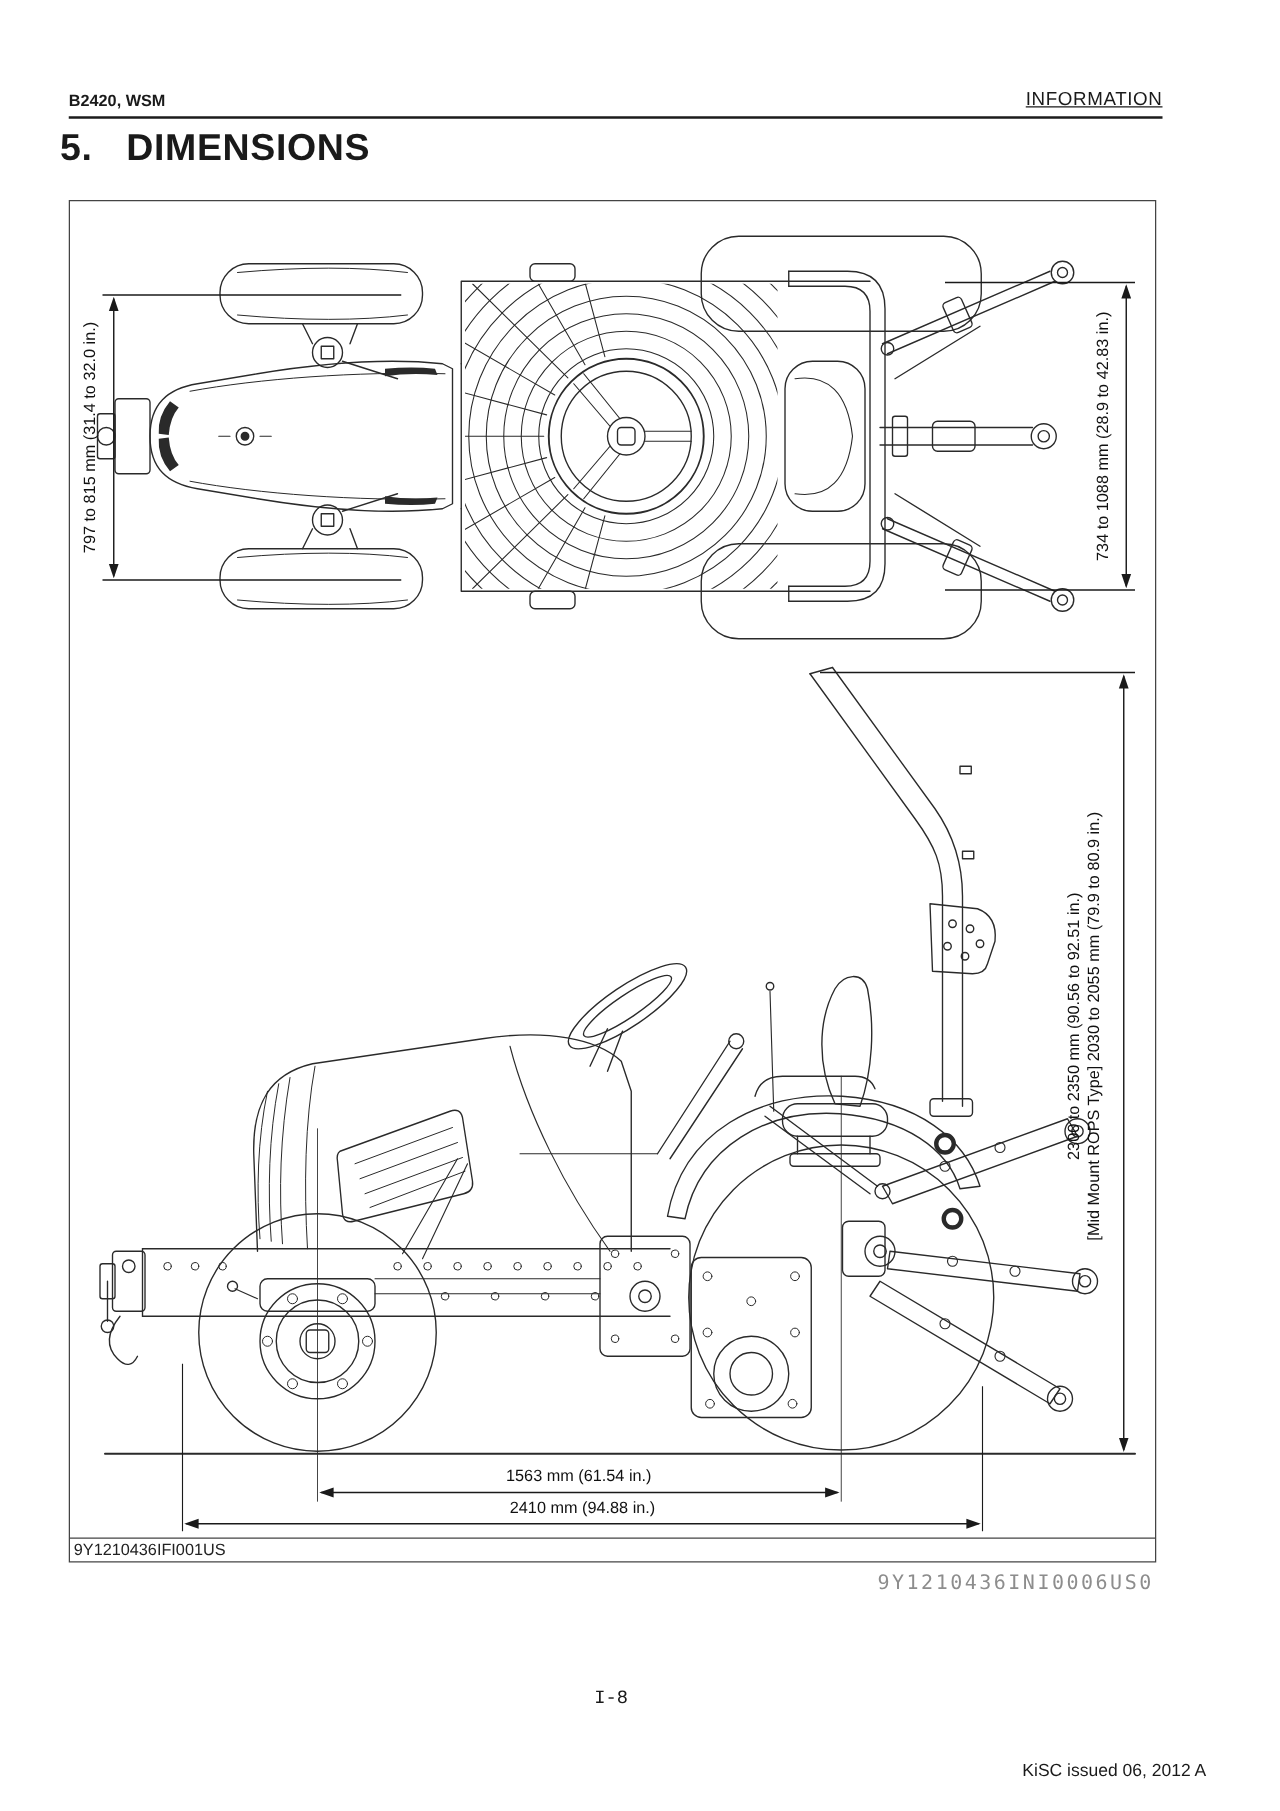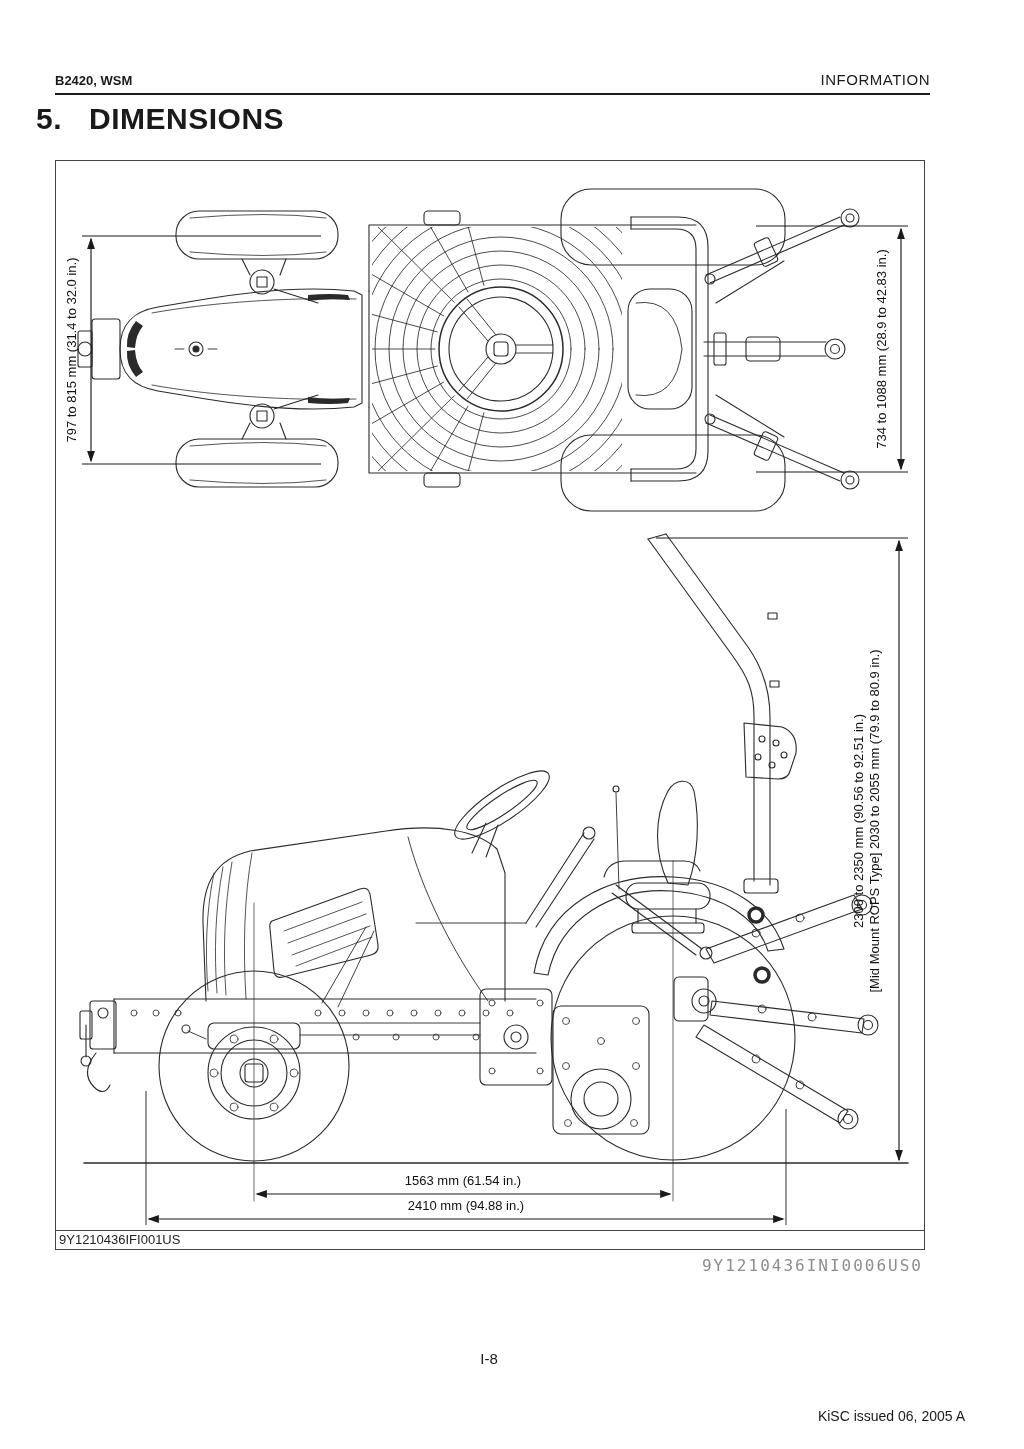--- a/index.html
+++ b/index.html
@@ -1,27 +1,27 @@
 <!DOCTYPE html>
 <html><head>
 <meta charset="utf-8">
 <style>
   html,body{margin:0;padding:0;background:#fff;}
   body{width:1024px;height:1449px;position:relative;font-family:"Liberation Sans",sans-serif;color:#1a1a1a;overflow:hidden;}
   .abs{position:absolute;}
   .hdr-left{left:55px;top:73px;font-size:13px;font-weight:bold;}
-  .hdr-right{left:55px;top:71px;width:875px;text-align:right;font-size:15px;letter-spacing:.5px;}
+  .hdr-right{left:55px;top:71px;width:875px;text-align:right;font-size:15px;letter-spacing:.5px;text-decoration:underline;}
   .hdr-rule{left:55px;top:93px;width:875px;height:2px;background:#1c1c1c;}
-  .page-title{left:36px;top:102px;font-size:30px;font-weight:bold;letter-spacing:.5px;}
+  .page-title{left:48px;top:102px;font-size:30px;font-weight:bold;letter-spacing:.5px;}
   .page-title .num{display:inline-block;margin-right:27px;}
   .fig-box{left:55px;top:160px;width:868px;height:1088px;border:1px solid #444;background:#fff;}
   .fig-strip{position:absolute;left:0;bottom:0;width:100%;height:19px;border-top:1px solid #444;box-sizing:border-box;text-decoration:underline;}
   .fig-code{position:absolute;left:3px;bottom:2px;font-size:13px;color:#222;}
   .ref-code{left:55px;top:1256px;width:868px;text-align:right;font-family:"DejaVu Sans Mono",monospace;font-size:16px;letter-spacing:2px;color:#8d8d8d;}
-  .pg-num{left:55px;top:1350px;width:868px;text-align:center;font-size:15px;}
+  .pg-num{left:55px;top:1350px;width:868px;text-align:center;font-size:15px;font-family:Liberation Mono, monospace;}
   .issue{right:59px;top:1408px;font-size:14px;}
   svg text{font-family:"Liberation Sans",sans-serif;font-size:13px;fill:#111;stroke:none;}
 </style>
 </head>
 <body>
 
 <div class="abs hdr-left">B2420, WSM</div>
 <div class="abs hdr-right">INFORMATION</div>
 <div class="abs hdr-rule"></div>
 <div class="abs page-title">
@@ -317,13 +317,13 @@
     <text x="410" y="1049" text-anchor="middle">2410 mm (94.88 in.)</text>
   </svg>
 
   <div class="fig-strip">
     <div class="fig-code">9Y1210436IFI001US</div>
   </div>
 </div>
 
 <div class="abs ref-code">9Y1210436INI0006US0</div>
 <div class="abs pg-num">I-8</div>
-<div class="abs issue">KiSC issued 06, 2005 A</div>
+<div class="abs issue">KiSC issued 06, 2012 A</div>
 
 </body></html>

